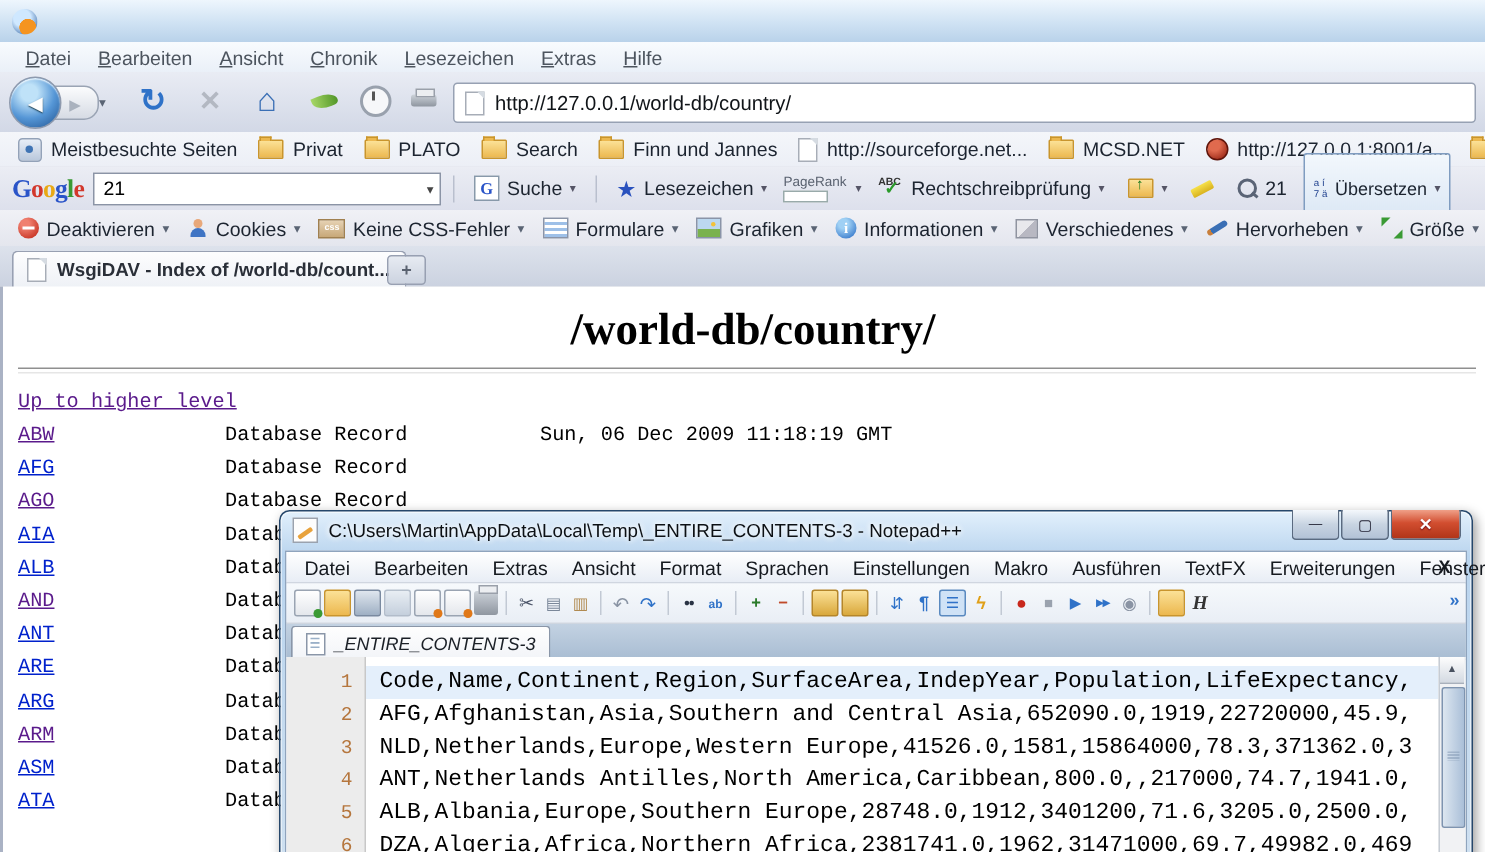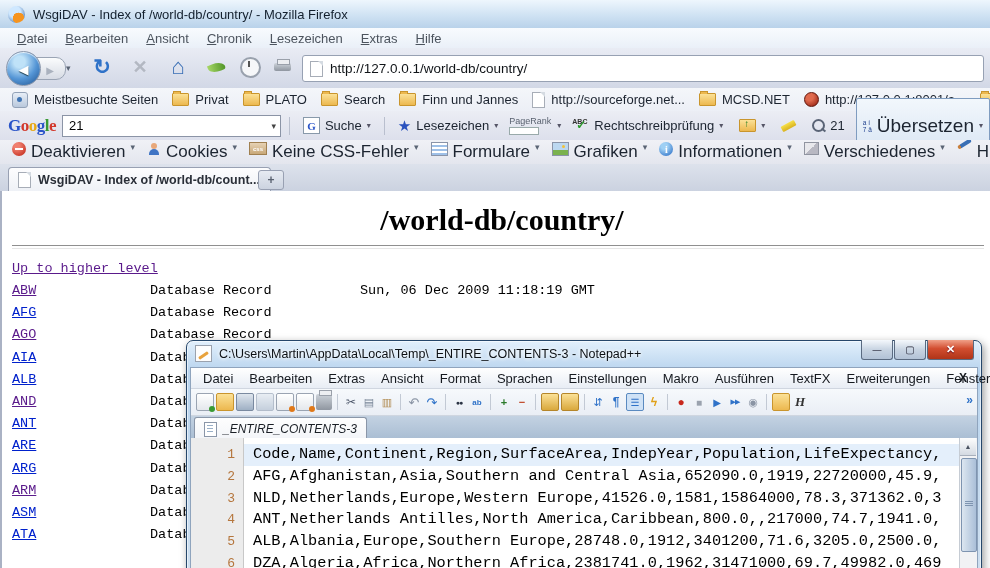--- a/index.html
+++ b/index.html
@@ -86,28 +86,28 @@
   .pr .prlabel{font-size:9px;color:#5a6270;}
   .pr .prbar{width:28px;height:6px;border:1px solid #9aa;background:#fff;margin-top:1px;}
   .ic-spell{position:relative;width:17px;height:15px;font-size:7px;font-weight:bold;color:#333;line-height:7px;}
   .ic-spell::before{content:"ABC";}
   .ic-spell::after{content:"✓";position:absolute;left:4px;top:4px;color:#2a9a2a;font-size:12px;font-weight:bold;}
   .ic-folderup{width:15px;height:11px;border-radius:1px;background:linear-gradient(#fbe197,#ecb84f);border:1px solid #c9952d;position:relative;}
   .ic-folderup::after{content:"↑";position:absolute;left:4px;top:-2px;color:#1d7a1d;font-size:10px;font-weight:bold;}
   .ic-highlighter{width:15px;height:6px;background:linear-gradient(#f6e04a,#d9b21e);transform:rotate(-28deg);border-radius:1px;}
   .ic-mag{width:9px;height:9px;border:2px solid #5a6476;border-radius:50%;position:relative;}
   .ic-mag::after{content:"";position:absolute;left:7px;top:8px;width:5px;height:2px;background:#5a6476;transform:rotate(40deg);}
-  .translate-btn{display:inline-flex;align-items:center;gap:5px;padding:16px 6px;font-size:19px;color:#1c2430;
+  .translate-btn{display:inline-flex;align-items:center;gap:5px;padding:16px 6px;font-size:12px;color:#1c2430;
     border:1px solid #7f9cc0;border-radius:2px;background:linear-gradient(#f2f7fc,#d9e6f4);}
   .ic-translate{font-size:6.5px;line-height:7px;white-space:pre;color:#1c3e8c;}
   .ic-translate::before{content:"a í\A 7 ä";white-space:pre;}
 
   .ff-webdev{position:absolute;left:0;top:140px;right:0;height:24px;background:linear-gradient(#f0f1f6,#e4e6ee);
     border-bottom:1px solid #c4c9d8;display:flex;align-items:center;padding-left:6px;white-space:nowrap;overflow:hidden;}
-  .wd{display:inline-flex;align-items:flex-start;gap:5px;padding:0 6px;font-size:17px;color:#1c2430;}
+  .wd{display:inline-flex;align-items:center;gap:5px;padding:0 6px;font-size:13px;color:#1c2430;}
   .wd .ca{font-size:9px;color:#5a6474;}
   .ic-noentry{width:14px;height:14px;border-radius:50%;background:radial-gradient(circle at 35% 30%, #f08070 0 20%, #c22a1a 90%);position:relative;}
   .ic-noentry::after{content:"";position:absolute;left:3px;top:6px;width:8px;height:2px;background:#fff;}
   .ic-person{width:14px;height:14px;position:relative;}
   .ic-person::before{content:"";position:absolute;left:4px;top:1px;width:6px;height:6px;border-radius:50%;background:#e8a87a;}
   .ic-person::after{content:"";position:absolute;left:2px;top:7px;width:10px;height:6px;border-radius:5px 5px 0 0;background:#3f74c4;}
   .ic-css{width:16px;height:11px;background:linear-gradient(#e6d2b4,#c8a878);border:1px solid #a08050;color:#fff;font-size:6px;font-weight:bold;
     display:flex;align-items:center;justify-content:center;}
   .ic-css::before{content:"css";}
   .ic-form{width:15px;height:12px;background:#fff;border:1px solid #8a94a8;
@@ -237,21 +237,20 @@
   <div class="bgwin-bar"></div>
   <div class="bgwin-blob bb1"></div>
   <div class="bgwin-blob bb2"></div>
   <div class="bgwin-blob bb3"></div>
 </div>
 
 <div id="firefox">
 
   <div class="ff-title">
     <span class="ff-logo"></span>
-    <span class="ff-title-text">WsgiDAV - Index of /world-db/country/ - Mozilla Firefox</span>
   </div>
 
   <div class="ff-menu">
     <span class="fmi">Datei</span>
     <span class="fmi">Bearbeiten</span>
     <span class="fmi">Ansicht</span>
     <span class="fmi">Chronik</span>
     <span class="fmi">Lesezeichen</span>
     <span class="fmi">Extras</span>
     <span class="fmi">Hilfe</span>

